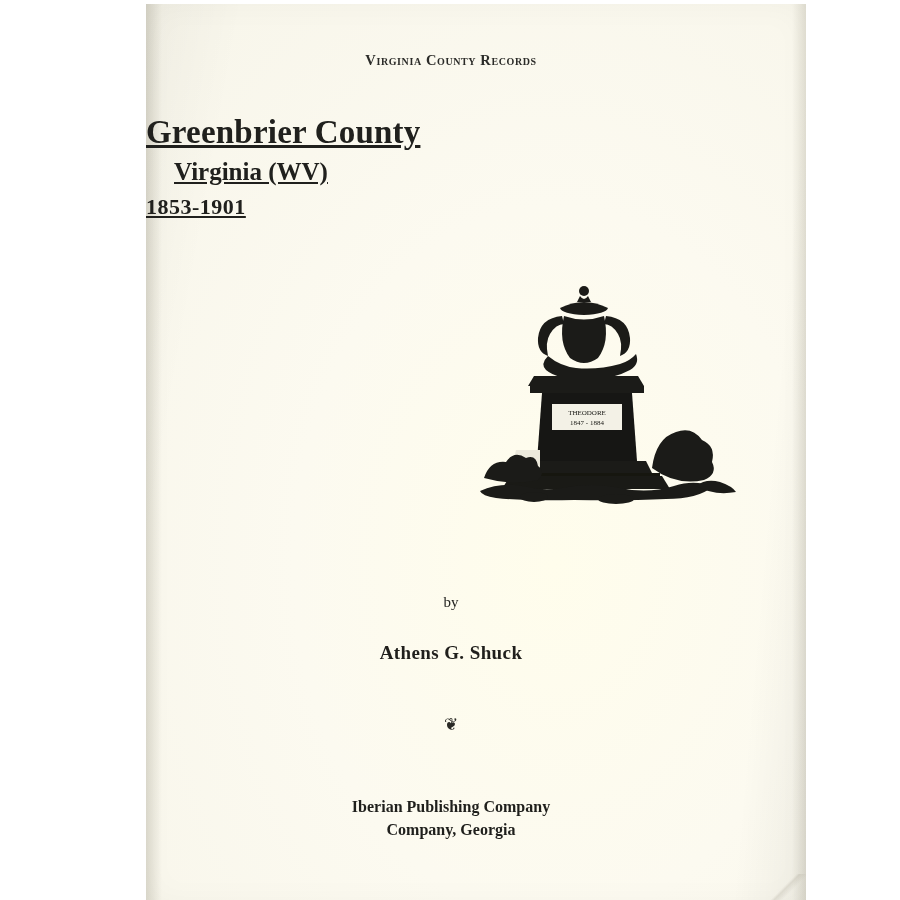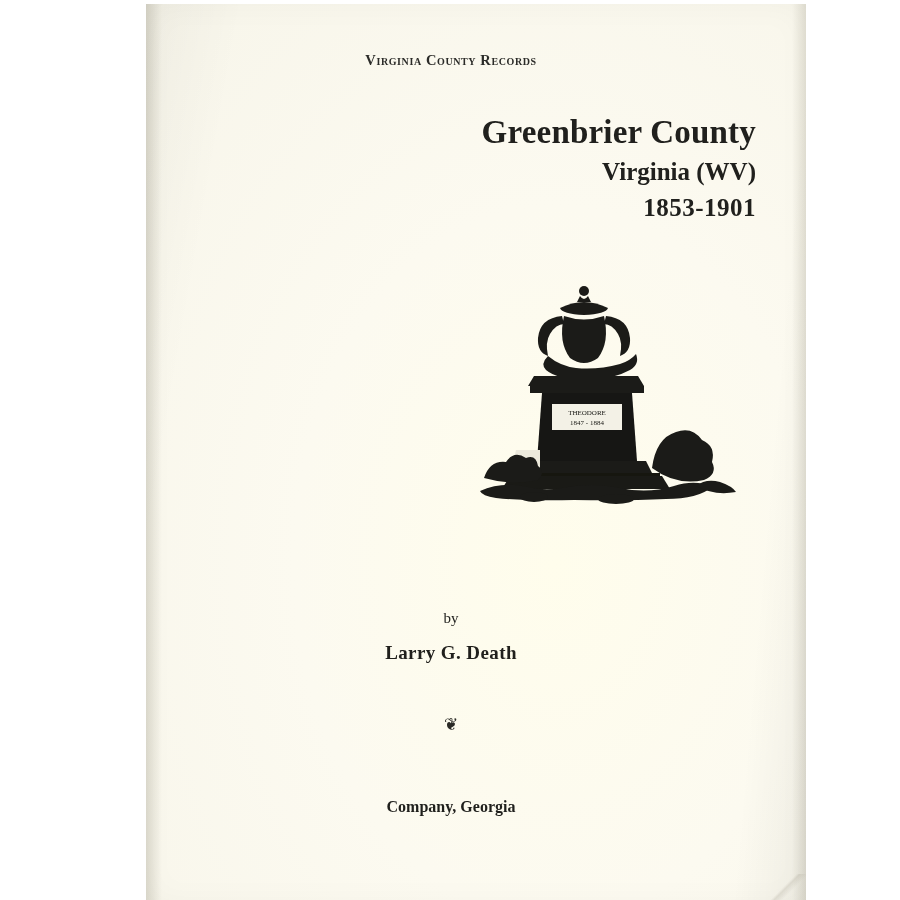--- a/index.html
+++ b/index.html
@@ -75,43 +75,45 @@
     letter-spacing: 0.6px;
     color: #2b2b28;
     font-variant: small-caps;
   }
 
   .title-block {
     position: absolute;
     top: 110px;
     left: 0;
     width: 610px;
-    text-align: right;
+    text-align: left;
     color: #20201d;
+    text-decoration: underline;
   }
   .title-line1 {
     font-size: 33px;
     font-weight: bold;
     letter-spacing: 0.2px;
     line-height: 1.15;
   }
   .title-line2 {
     font-size: 25px;
     font-weight: bold;
     margin-top: 6px;
     line-height: 1.15;
+    margin-left: 28px;
   }
   .title-line3 {
     font-size: 23px;
     font-weight: bold;
     margin-top: 7px;
     line-height: 1.15;
   }
   .title-line4 {
-    font-size: 25px;
+    font-size: 22px;
     font-weight: bold;
     margin-top: 7px;
     letter-spacing: 0.5px;
     line-height: 1.15;
   }
 
   #emblem {
     position: absolute;
     top: 268px;
     left: 0;
@@ -121,21 +123,20 @@
   #emblem svg { display: inline-block; }
 
   .byline {
     position: absolute;
     top: 590px;
     left: 0;
     width: 610px;
     text-align: center;
     font-size: 15px;
     color: #232320;
-    margin-top: 16px;
   }
   .author {
     position: absolute;
     top: 638px;
     left: 0;
     width: 610px;
     text-align: center;
     font-size: 19px;
     font-weight: bold;
     letter-spacing: 0.4px;
@@ -226,21 +227,22 @@
           <ellipse cx="160" cy="227" rx="18" ry="5"></ellipse>
         </g>
         <g fill="#141410" font-family="Liberation Serif, serif" font-size="7" text-anchor="middle">
           <text x="131" y="143">THEODORE</text>
           <text x="131" y="153">1847 - 1884</text>
         </g>
       </svg>
     </div>
 
     <div class="byline">by</div>
-    <div class="author">Larry G. Death</div>
+    <div class="author">Athens G. Shuck</div>
     <div class="ornament">❦</div>
 
     <div class="publisher">
+      <div>Iberian Publishing Company</div>
       <div class="city">Company, Georgia</div>
     </div>
 
   </div>
 </div>
 
 </body></html>

